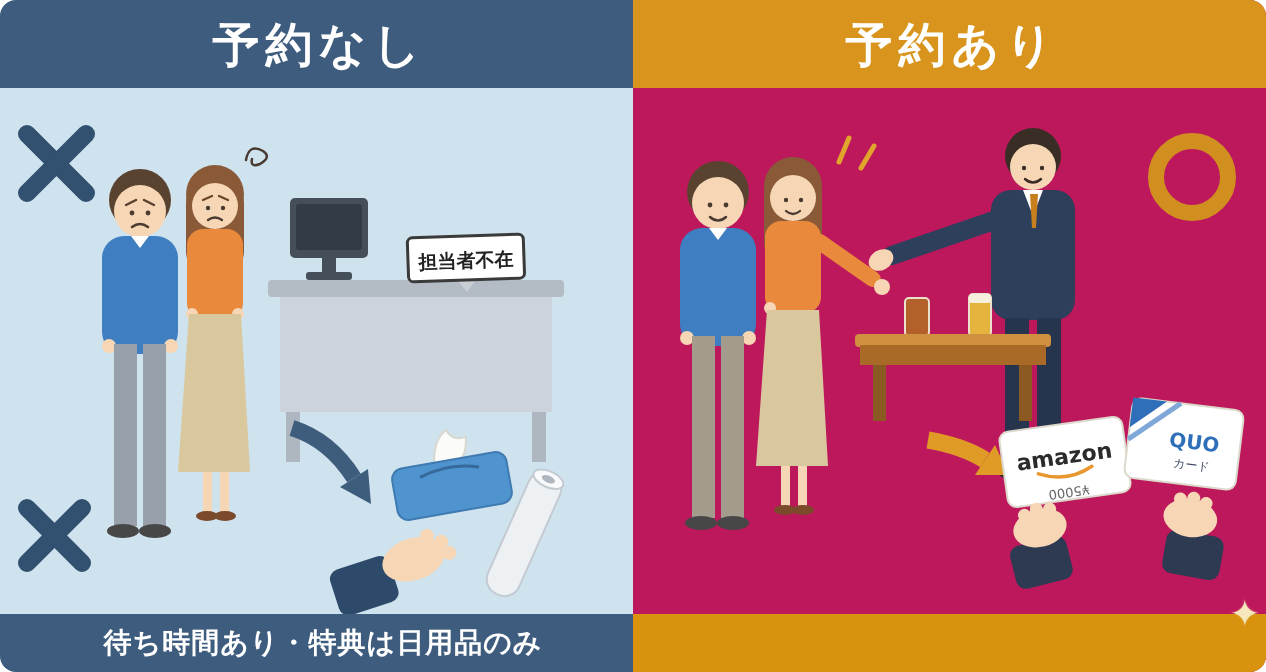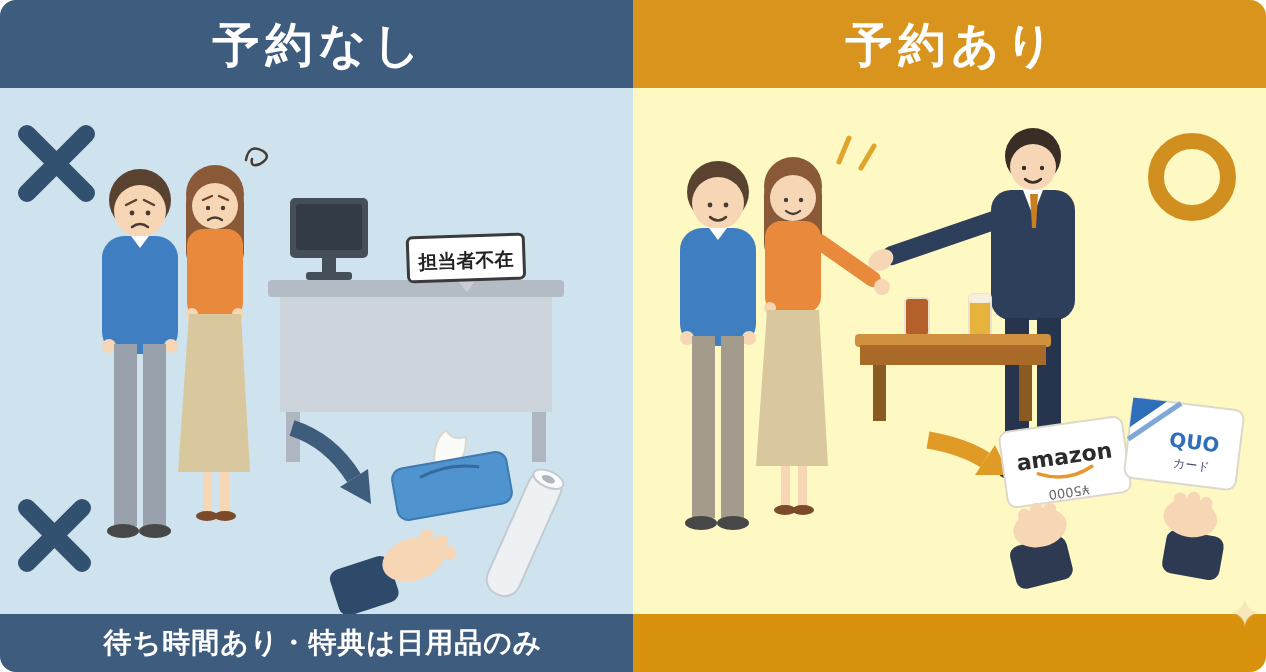--- a/index.html
+++ b/index.html
@@ -7,21 +7,21 @@
   body {
     font-family:"DejaVu Sans","Liberation Sans",sans-serif;
     width:1266px; height:672px;
   }
   .frame {
     position:relative; width:1266px; height:672px;
     border-radius:16px; overflow:hidden; display:flex;
   }
   .panel { position:relative; width:633px; height:672px; display:flex; flex-direction:column; }
   .panel.left  { background:#cfe3ee; }
-  .panel.right { background:#fef9c3; }
+  .panel.right { background:#be185d; }
 
   .hdr { height:88px; display:flex; align-items:center; justify-content:center; }
   .panel.left  .hdr { background:#3e5c7e; }
   .panel.right .hdr { background:#d8941c; }
   .hdr h1 {
     color:#ffffff; font-size:47px; font-weight:bold; letter-spacing:6px;
     text-indent:6px; line-height:1;
   }
 
   .art { position:relative; height:526px; overflow:hidden; }

